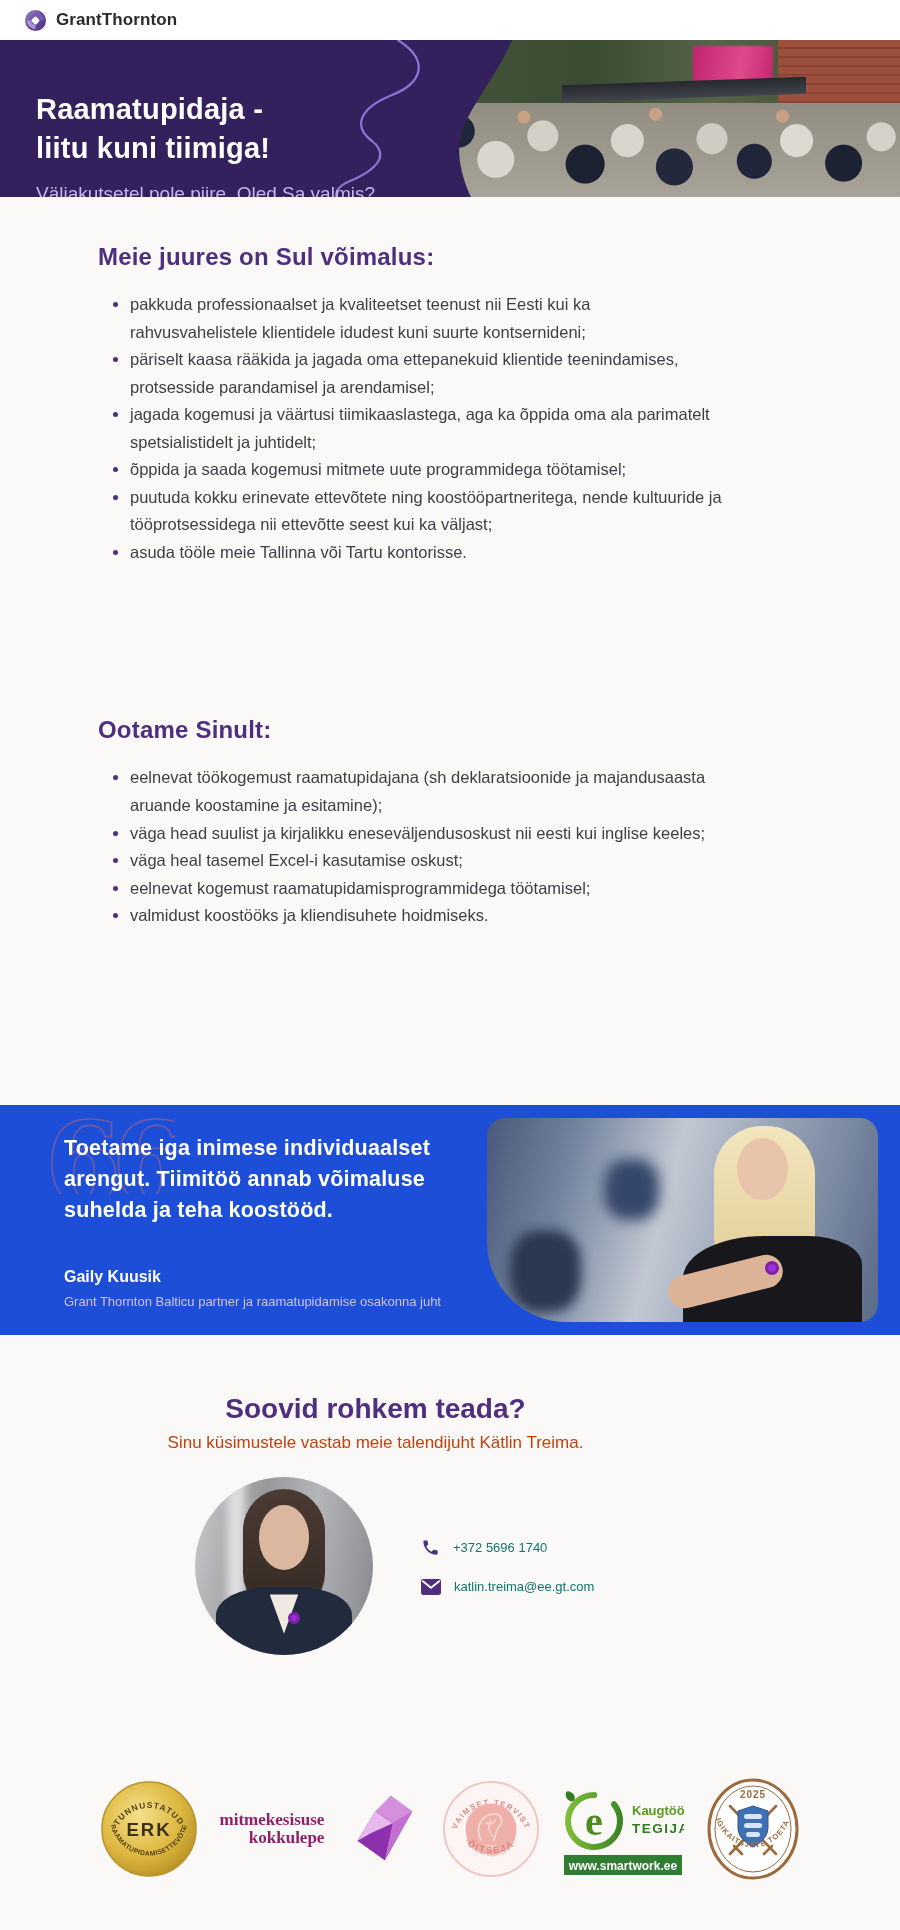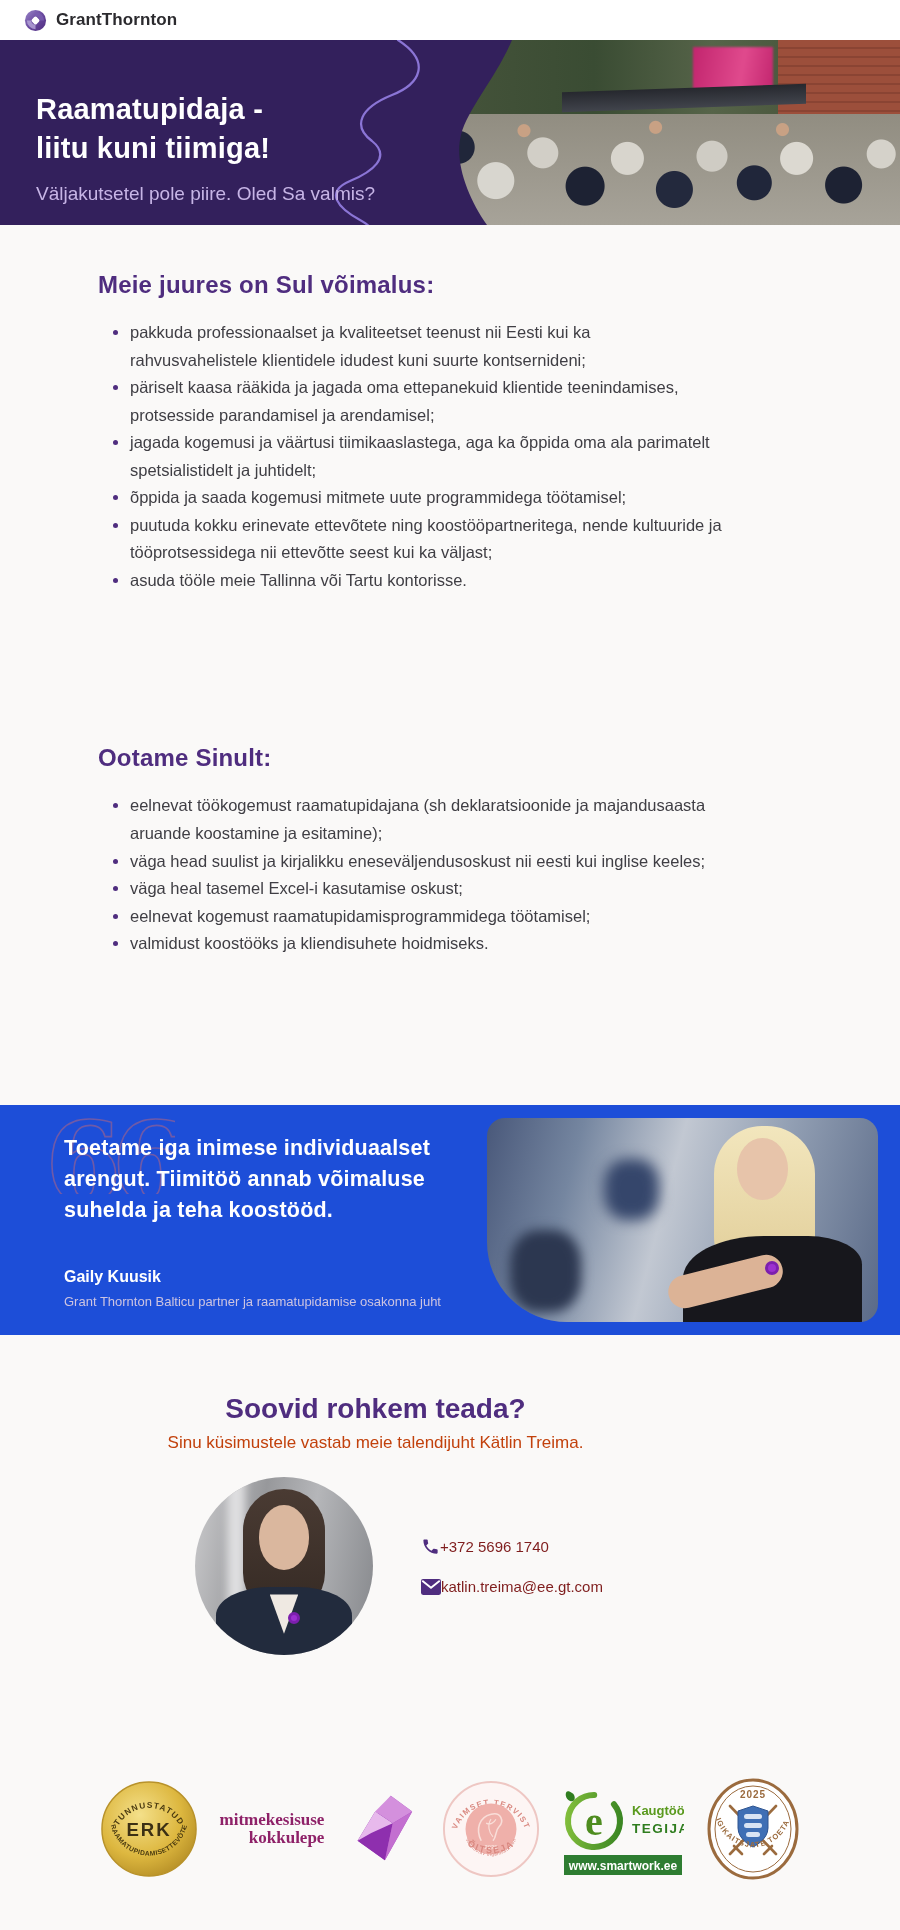--- a/index.html
+++ b/index.html
@@ -12,21 +12,21 @@
     position:relative;
   }
   
   .header {
     height:40px; background:#ffffff;
     display:flex; align-items:center; padding-left:24px; gap:9px;
   }
   .logo-icon { width:23px; height:23px; display:block; }
   .brand { font-size:17px; font-weight:600; color:#2b2a2e; letter-spacing:0.1px; display:flex; gap:0;}
   
-  .hero { position:relative; height:185px; background:#b91c1c; overflow:hidden; }
+  .hero { position:relative; height:157px; background:#b91c1c; overflow:hidden; }
   .hero-photo { position:absolute; left:430px; right:0; top:0; bottom:0; background:#7e7c70; }
   .hp-trees { position:absolute; top:0; left:0; right:0; height:42%;
     background:linear-gradient(90deg,#46543b,#3a4c33 35%,#566449 60%,#4a573d 78%,#5d5348 100%); }
   .hp-brick { position:absolute; top:0; right:0; width:26%; height:78%;
     background:repeating-linear-gradient(#9c4f3b 0 7px, #8a4433 7px 9px); }
   .hp-window { position:absolute; top:52%; right:4%; width:11%; height:24%; background:#d8d4cc; border:3px solid #b9b3a8;}
   .hp-pink { position:absolute; top:4%; right:27%; width:17%; height:26%;
     background:linear-gradient(100deg,#c2256e,#e04a8d 60%,#c2256e); filter:blur(1px); }
   .hp-canopy { position:absolute; top:26%; left:28%; width:52%; height:11%;
     background:linear-gradient(#26282e,#41444c); transform:skewY(-2deg); }
@@ -83,21 +83,21 @@
   .contact-row { margin-top:24px; display:flex; align-items:center; justify-content:flex-start; text-align:left; }
   .contact-photo { margin-left:195px; width:178px; height:178px; border-radius:50%; overflow:hidden; position:relative;
     background:linear-gradient(100deg,#cbcbcd 0%,#97989b 35%,#b5b6b9 60%,#85878b 100%); }
   .cp-streak { position:absolute; left:18%; top:0; width:10%; height:100%; background:#dedee0; filter:blur(4px); }
   .cp-hair { position:absolute; left:27%; top:7%; width:46%; height:70%; background:linear-gradient(#4a3b33,#352a24); border-radius:44px; }
   .cp-face { position:absolute; left:36%; top:16%; width:28%; height:36%; background:#dab79e; border-radius:50%; }
   .cp-blazer { position:absolute; left:12%; top:62%; width:76%; height:40%; background:#222b3d; border-radius:40% 40% 0 0; }
   .cp-shirt { position:absolute; left:42%; top:66%; width:16%; height:22%; background:#efe9e2; clip-path:polygon(0 0,100% 0,50% 100%); }
   .cp-brooch { position:absolute; left:52%; top:76%; width:12px; height:12px; background:#9b30d0; border-radius:50%; border:3px solid #7c1fae; }
   .contact-list { margin-left:48px; display:flex; flex-direction:column; gap:22px; }
-  .contact-item { display:flex; align-items:center; color:#7f1d1d; font-size:15px; text-decoration:none; }
+  .contact-item { display:flex; align-items:center; gap:13px; color:#0f766e; font-size:13px; text-decoration:none; }
   
   .badges { position:absolute; left:0; top:1778px; width:900px; display:flex; justify-content:center; align-items:center; gap:22px; }
   .badge { display:flex; align-items:center; justify-content:center; }
   .diversity { display:flex; align-items:center; gap:18px; }
   .diversity-text { text-align:right; font-family:"Liberation Serif", serif; font-weight:700;
     color:#8e2168; font-size:17px; line-height:1.08; }
   .kaugtoo { display:flex; flex-direction:column; align-items:center; }
 </style>
 </head>
 <body>

